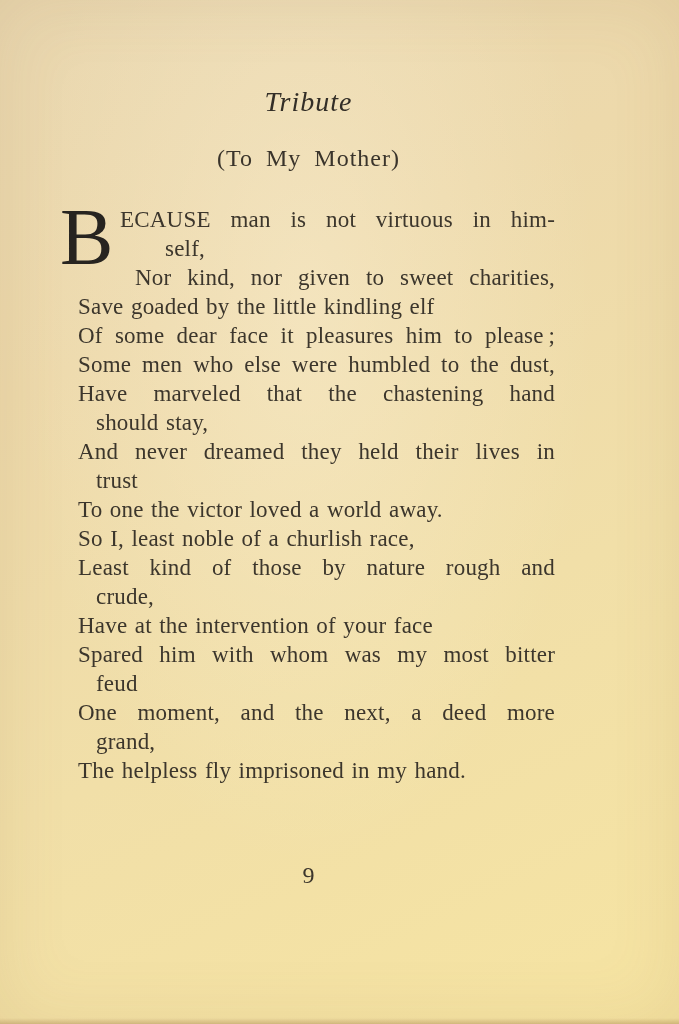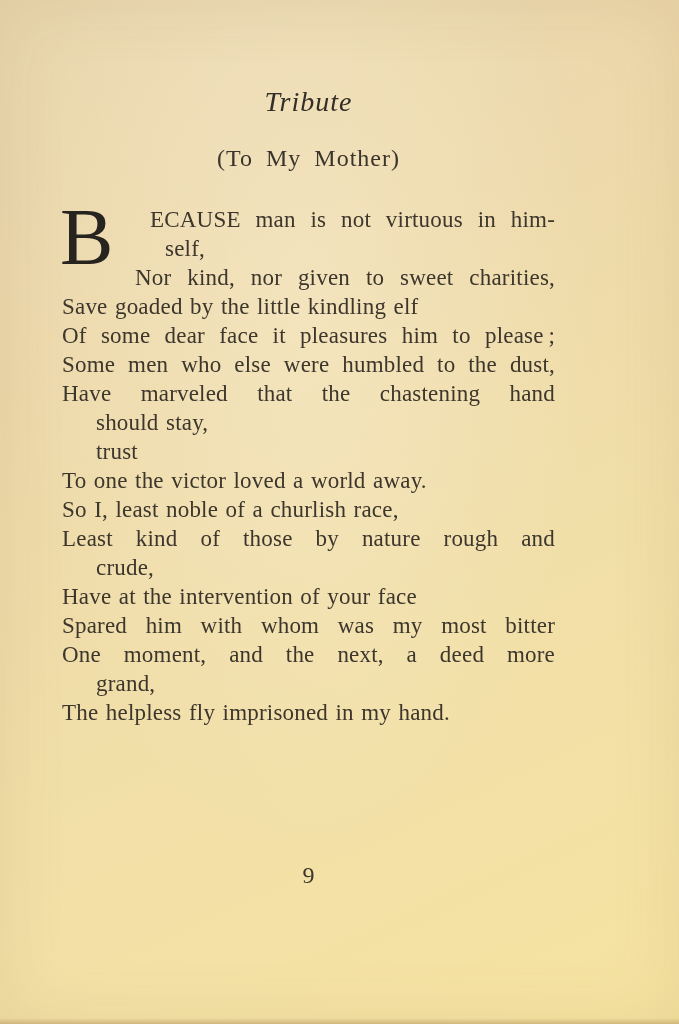--- a/index.html
+++ b/index.html
@@ -48,25 +48,25 @@
     position: absolute; left: -2px; top: -8px;
     font-size: 80px; line-height: 1;
     color: #272420;
   }
   .line { white-space: nowrap; }
   .line.just {
     white-space: normal;
     text-align: justify;
     text-align-last: justify;
   }
-  .ind-first { margin-left: 88px; }
+  .ind-first { margin-left: 58px; }
   .ind-self  { margin-left: 103px; }
   .ind-nor   { margin-left: 73px; font-family: Liberation Serif, serif; }
   .ind-cont  { margin-left: 34px; }
-  .ind-none  { margin-left: 0; }
+  .ind-none  { margin-left: 16px; }
   .folio {
     position: absolute; left: 62px; top: 860px; width: 493px;
     text-align: center;
     font-size: 24px; line-height: 30px;
     color: #3c362c;
   }
 </style>
 </head>
 <body>
 
@@ -77,26 +77,28 @@
     <span class="dropcap">B</span>
     <div>
         <div class="line ind-first just">ECAUSE man is not virtuous in him-</div>
         <div class="line ind-self">self,</div>
         <div class="line ind-nor just">Nor kind, nor given to sweet charities,</div>
         <div class="line ind-none">Save goaded by the little kindling elf</div>
         <div class="line ind-none just">Of some dear face it pleasures him to please ;</div>
         <div class="line ind-none just">Some men who else were humbled to the dust,</div>
         <div class="line ind-none just">Have marveled that the chastening hand</div>
         <div class="line ind-cont">should stay,</div>
+        <div class="line ind-none just">And never dreamed they held their lives in</div>
         <div class="line ind-cont">trust</div>
         <div class="line ind-none">To one the victor loved a world away.</div>
         <div class="line ind-none">So I, least noble of a churlish race,</div>
         <div class="line ind-none just">Least kind of those by nature rough and</div>
         <div class="line ind-cont">crude,</div>
         <div class="line ind-none">Have at the intervention of your face</div>
         <div class="line ind-none just">Spared him with whom was my most bitter</div>
+        <div class="line ind-cont">feud</div>
         <div class="line ind-none just">One moment, and the next, a deed more</div>
         <div class="line ind-cont">grand,</div>
         <div class="line ind-none">The helpless fly imprisoned in my hand.</div>
       </div>
   </div>
   <div class="folio">9</div>
 </div>
 
 </body></html>

